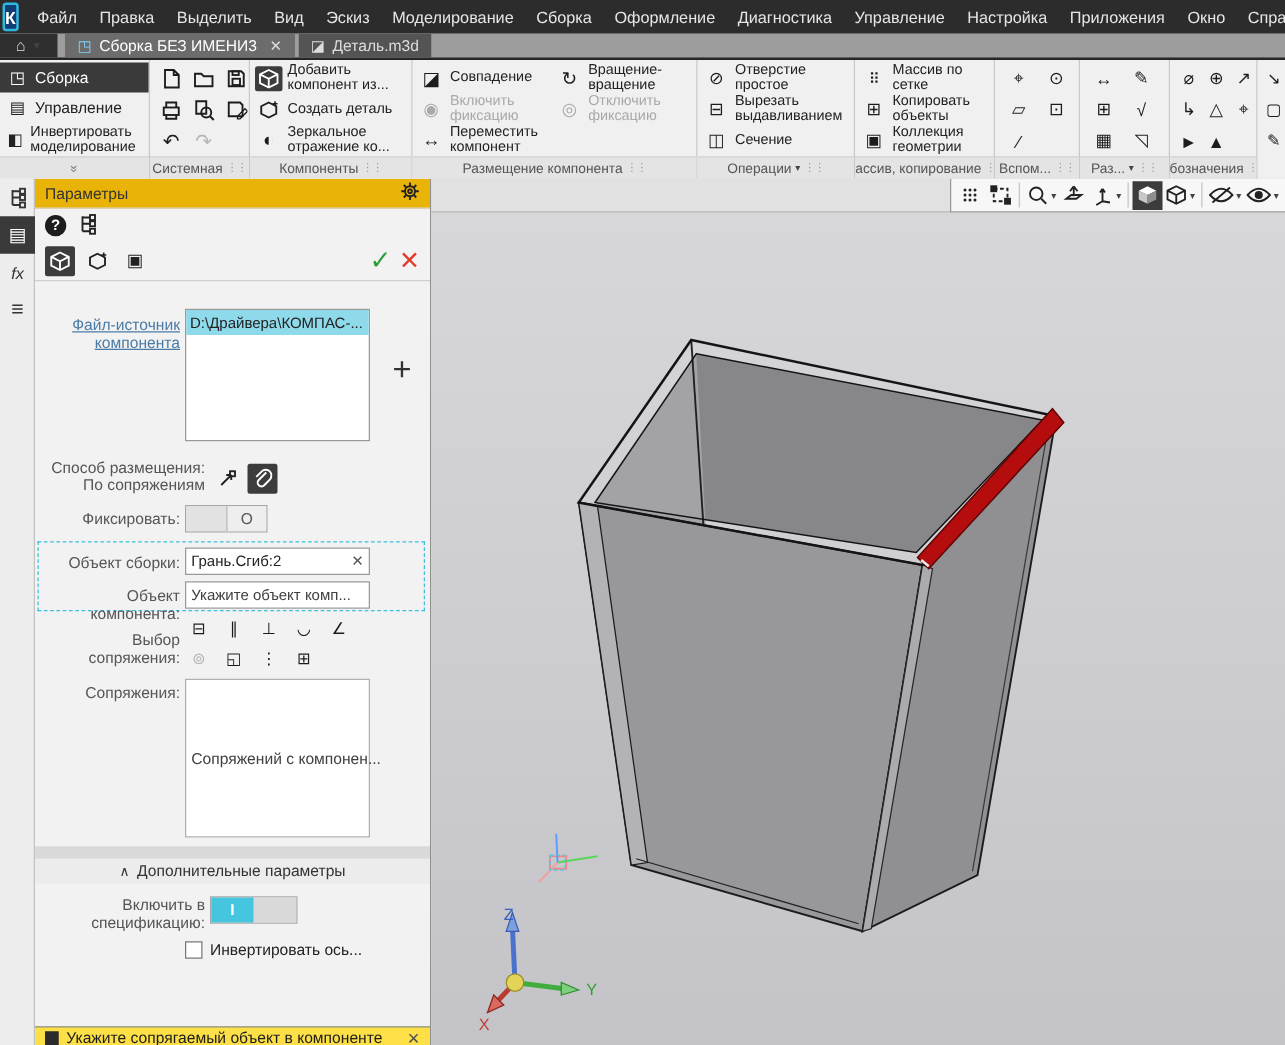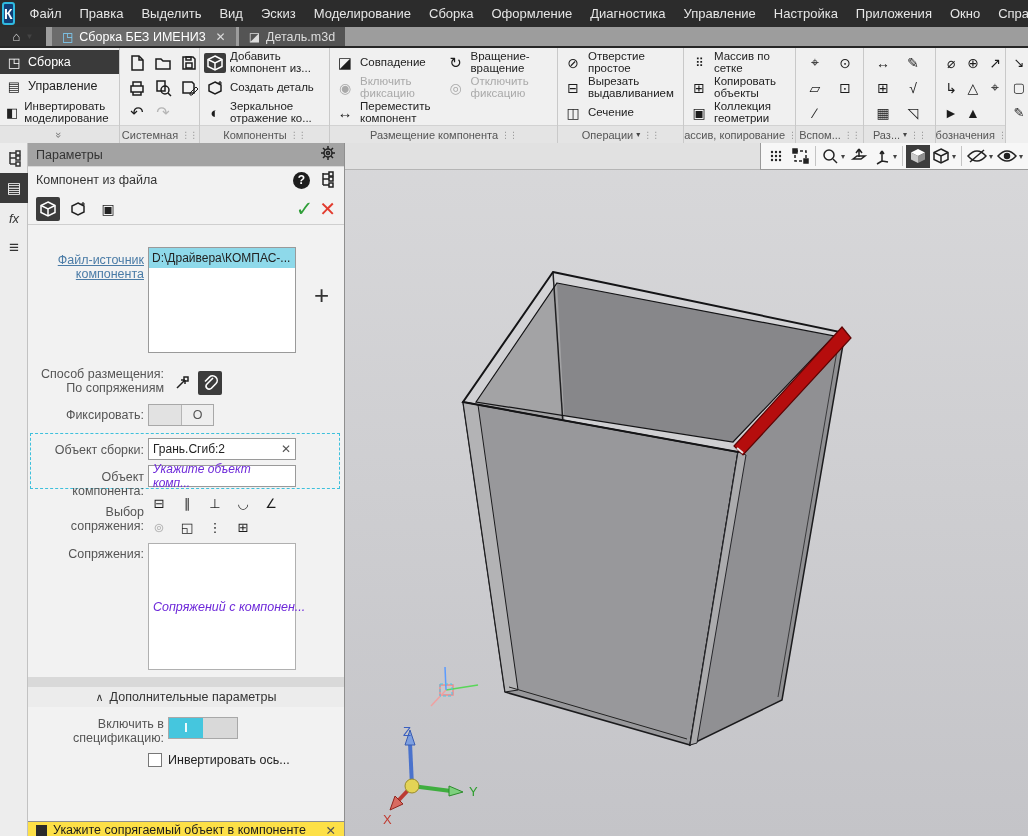--- a/index.html
+++ b/index.html
@@ -49,39 +49,39 @@
   .twocol { display:flex; }
   .twocol > div { width:50%; }
 
   
   #lstrip { left:0; top:143px; width:28px; height:693px; background:#ededed; border-right:1px solid #c2c2c2; }
   .stripic { width:28px; height:30px; display:flex; align-items:center; justify-content:center; font-size:15px; color:#333; }
   .stripic.sel { background:#3a3a3a; color:#fff; }
 
   
   #panel { left:28px; top:143px; width:317px; height:693px; background:#f2f2f2; border-right:1px solid #8f8f8f; overflow:hidden; }
-  #panel-hdr { height:24px; background:#a3a3a3; border-bottom:1px solid #d8d8d8; display:flex; align-items:center; padding:0 8px; }
+  #panel-hdr { height:24px; background:#eab308; border-bottom:1px solid #d8d8d8; display:flex; align-items:center; padding:0 8px; }
   #panel-hdr .t { flex:1; font-size:12.5px; color:#333; }
   #cmd-row { height:26px; display:flex; align-items:center; padding:0 8px; gap:8px; }
   #cmd-row .t { flex:1; color:#333; }
   .qhelp { width:17px; height:17px; border-radius:50%; background:#1d1d1d; color:#fff; font-size:12px; font-weight:bold;
     display:flex; align-items:center; justify-content:center; }
   #ptool-row { height:32px; display:flex; align-items:center; gap:6px; padding:0 8px; border-bottom:1px solid #cfcfcf; }
   .ptool { width:24px; height:24px; display:flex; align-items:center; justify-content:center; font-size:16px; color:#222; }
   .ptool.act { background:#3c3c3c; color:#fff; border-radius:2px; }
   .ok { color:#2f9e38; font-size:21px; font-weight:bold; }
   .cancel { color:#e23b2e; font-size:20px; font-weight:bold; }
   .prow { position:relative; width:100%; }
   .plab { position:absolute; text-align:right; color:#555; font-size:12.5px; line-height:14px; }
   .plab a { color:#4a7ba6; text-decoration:underline; }
   .pinput { position:absolute; background:#fff; border:1px solid #9a9a9a; font-size:12px; color:#222;
     display:flex; align-items:center; padding:0 4px; }
   .toggle { position:absolute; width:66px; height:22px; border:1px solid #a8a8a8; display:flex; }
   .dashbox { position:absolute; border:1px dashed #3ec0dc; }
-  .ph { color:#6d28d9; font-style:italic; }
+  .ph { color:#404040; }
   #mates-box { position:absolute; background:#fff; border:1px solid #b0b0b0; }
   #addl-band { position:absolute; left:0; width:100%; height:10px; background:#d9d9d9; }
   #addl-row { position:absolute; left:0; width:100%; height:20px; background:#ececec; display:flex;
     align-items:center; justify-content:center; gap:6px; color:#333; }
   .chk { width:14px; height:14px; background:#fff; border:1px solid #777; display:inline-block; }
   #pstatus { position:absolute; left:0; bottom:0; width:100%; height:15px; background:#fde047; border-top:1px solid #8f8f8f;
     display:flex; align-items:center; gap:6px; padding:2px 8px 0 8px; font-size:12.5px; color:#1c1c1c; overflow:hidden; }
   #pstatus .sq { width:11px; height:11px; background:#2b2b2b; flex:none; }
   #pstatus .x { margin-left:auto; color:#555; }
 
@@ -465,21 +465,20 @@
   <div id="panel" class="abs">
     <div id="panel-hdr">
       <span class="t">Параметры</span>
       <span><svg width="16" height="16" viewBox="0 0 16 16" fill="none" stroke="currentColor" stroke-width="1.5">
             <circle cx="8" cy="8" r="4"></circle>
             <circle cx="8" cy="8" r="1.5"></circle>
             <path d="M8 1v3M8 12v3M1 8h3M12 8h3M3 3l2 2M11 11l2 2M13 3l-2 2M5 11l-2 2"></path>
           </svg></span>
     </div>
     <div id="cmd-row">
-      <span class="t">Компонент из файла</span>
       <span class="qhelp">?</span>
       <span><svg width="18" height="18" viewBox="0 0 18 18" fill="none" stroke="currentColor" stroke-width="1.5">
             <path d="M5 3v12M5 4h6M5 9h6M5 15h6"></path>
             <rect x="11" y="2" width="4" height="4"></rect>
             <rect x="11" y="7" width="4" height="4"></rect>
             <rect x="11" y="13" width="4" height="4"></rect>
           </svg></span>
     </div>
     <div id="ptool-row">
       <span class="ptool act">

